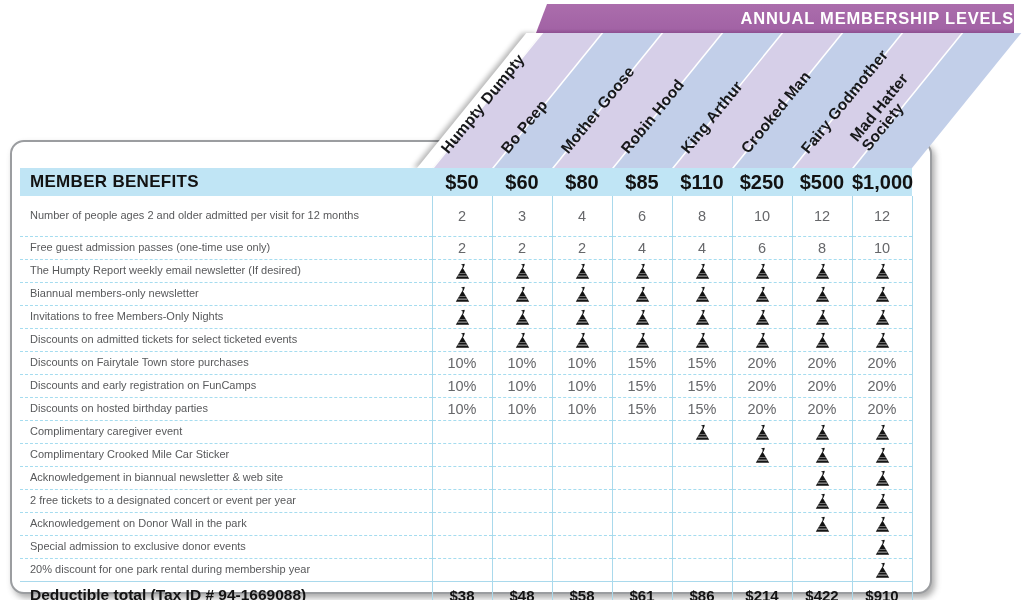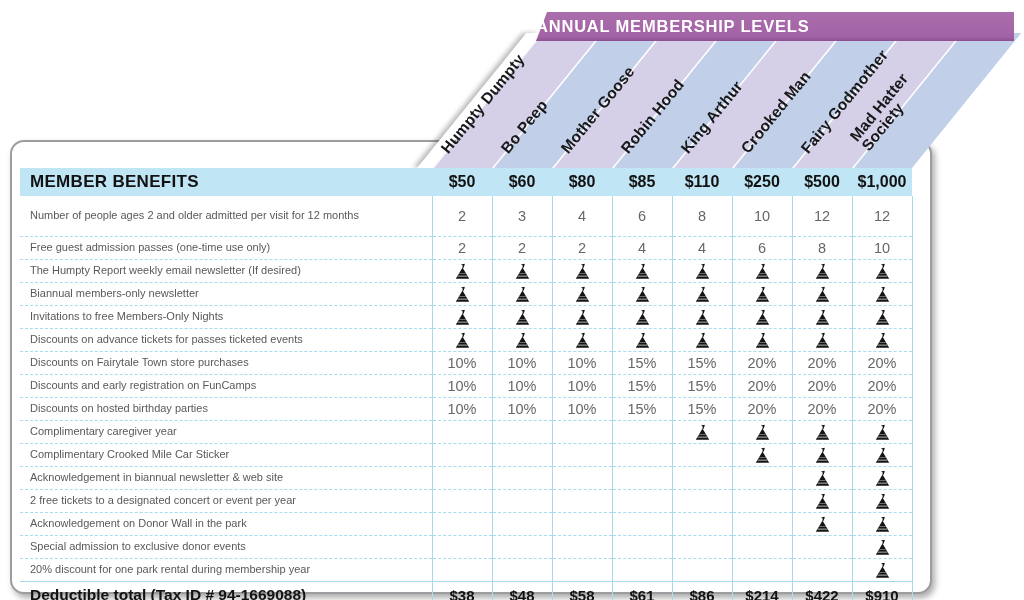--- a/index.html
+++ b/index.html
@@ -7,25 +7,25 @@
     width:1024px;height:600px;position:relative;overflow:hidden;
     background:#ffffff;font-family:"Liberation Sans", sans-serif;
     -webkit-font-smoothing:antialiased;
   }
   .card{
     position:absolute;left:10px;top:140px;width:918px;height:450px;
     background:#fff;border:2px solid #9b9da0;border-radius:14px;
     box-shadow:3px 4px 6px rgba(70,70,70,.45);z-index:1;
   }
   .banner{
-    position:absolute;left:536px;top:12px;width:478px;height:29px;
+    position:absolute;left:536px;top:4px;width:478px;height:29px;
     background:linear-gradient(#ab6dac,#a263a5 86%,#8d4f90);
     clip-path:polygon(11px 0, 100% 0, 100% 100%, 0 100%);
     color:#fff;font-weight:bold;font-size:16.5px;letter-spacing:.8px;
-    text-align:left;line-height:29px;z-index:5;
+    text-align:right;line-height:29px;z-index:5;
     filter:drop-shadow(0 2px 2px rgba(0,0,0,.25));
   }
   #bands{position:absolute;left:434px;top:33px;width:590px;height:135px;z-index:3;}
   .band{
     position:absolute;top:0;width:58px;height:135px;
     transform:skewX(-39deg);transform-origin:0 100%;
   }
   .band-lav{background:#d6cfe8;}
   .band-blue{background:#c2cfe9;}
   .band-white{
@@ -38,21 +38,21 @@
     white-space:pre-line;font-weight:bold;font-size:15.5px;color:#17181a;
     line-height:.95;letter-spacing:.2px;z-index:4;
   }
   #benefits{
     position:absolute;left:20px;top:168px;width:892px;z-index:4;
     border-collapse:collapse;table-layout:fixed;
   }
   #benefits th,#benefits td{padding:0;vertical-align:middle;}
   #benefits thead th{background:#c0e5f5;height:28px;color:#121212;margin-left:47px;}
   #benefits thead th.label{text-align:left;padding-left:10px;font-size:17px;letter-spacing:.3px;}
-  #benefits thead th.price{font-size:16px;text-align:center;}
+  #benefits thead th.price{font-size:20px;text-align:center;}
   #benefits tbody td{height:22px;font-size:14.5px;color:#66676a;text-align:center;}
   #benefits tbody td.label{text-align:left;padding-left:10px;font-size:11px;color:#58595b;line-height:1.2;}
   #benefits tbody tr.first td{height:40px;}
   #benefits td.val{border-left:1px solid #a9d9ec;}
   #benefits td.val-last{border-right:1px solid #a9d9ec;}
   #benefits tbody tr + tr td{border-top:1px dashed #a5dcef;}
   #benefits tfoot td{border-top:1px solid #a9d9ec;font-weight:bold;color:#121212;height:26px;font-size:15px;text-align:center;}
   #benefits tfoot td.label{text-align:left;padding-left:10px;font-size:15.5px;}
   .cell-icon{display:block;margin:0 auto;}
 </style>
@@ -353,21 +353,21 @@
           <svg class="cell-icon" width="15" height="17" viewBox="0 0 15 17">
             <polygon points="7.5,4.6 14.2,15.8 0.8,15.8" fill="#141414"></polygon>
             <rect x="2.6" y="12.7" width="9.8" height="0.8" fill="#fff" opacity="0.85"></rect>
             <rect x="4.3" y="10.1" width="6.4" height="0.7" fill="#fff" opacity="0.55"></rect>
             <line x1="7.8" y1="4.8" x2="9.2" y2="1.3" stroke="#141414" stroke-width="1.3"></line>
             <polygon points="9.5,0.7 6.0,1.5 8.6,3.2" fill="#141414"></polygon>
           </svg>
         </td>
       </tr>
       <tr>
-        <td class="label">Discounts on advance tickets for passes ticketed events</td>
+        <td class="label">Discounts on admitted tickets for select ticketed events</td>
         <td class="val">
           <svg class="cell-icon" width="15" height="17" viewBox="0 0 15 17">
             <polygon points="7.5,4.6 14.2,15.8 0.8,15.8" fill="#141414"></polygon>
             <rect x="2.6" y="12.7" width="9.8" height="0.8" fill="#fff" opacity="0.85"></rect>
             <rect x="4.3" y="10.1" width="6.4" height="0.7" fill="#fff" opacity="0.55"></rect>
             <line x1="7.8" y1="4.8" x2="9.2" y2="1.3" stroke="#141414" stroke-width="1.3"></line>
             <polygon points="9.5,0.7 6.0,1.5 8.6,3.2" fill="#141414"></polygon>
           </svg>
         </td>
         <td class="val">
@@ -461,21 +461,21 @@
         <td class="val">10%</td>
         <td class="val">10%</td>
         <td class="val">10%</td>
         <td class="val">15%</td>
         <td class="val">15%</td>
         <td class="val">20%</td>
         <td class="val">20%</td>
         <td class="val val-last">20%</td>
       </tr>
       <tr>
-        <td class="label">Complimentary caregiver year</td>
+        <td class="label">Complimentary caregiver event</td>
         <td class="val"></td>
         <td class="val"></td>
         <td class="val"></td>
         <td class="val"></td>
         <td class="val">
           <svg class="cell-icon" width="15" height="17" viewBox="0 0 15 17">
             <polygon points="7.5,4.6 14.2,15.8 0.8,15.8" fill="#141414"></polygon>
             <rect x="2.6" y="12.7" width="9.8" height="0.8" fill="#fff" opacity="0.85"></rect>
             <rect x="4.3" y="10.1" width="6.4" height="0.7" fill="#fff" opacity="0.55"></rect>
             <line x1="7.8" y1="4.8" x2="9.2" y2="1.3" stroke="#141414" stroke-width="1.3"></line>

